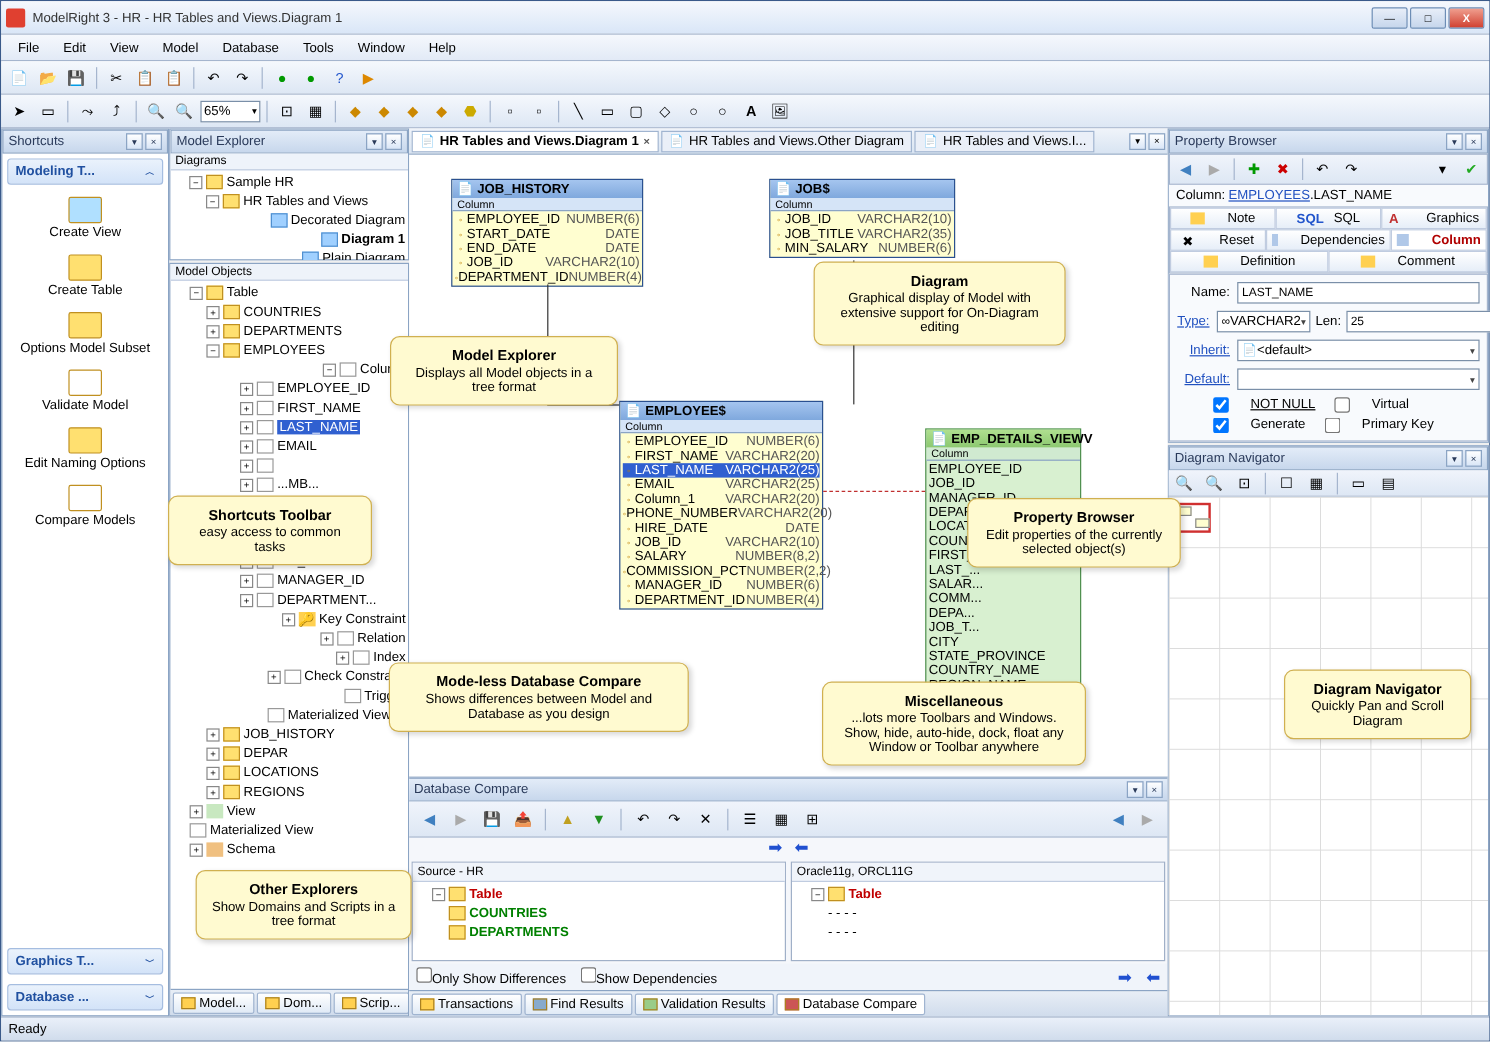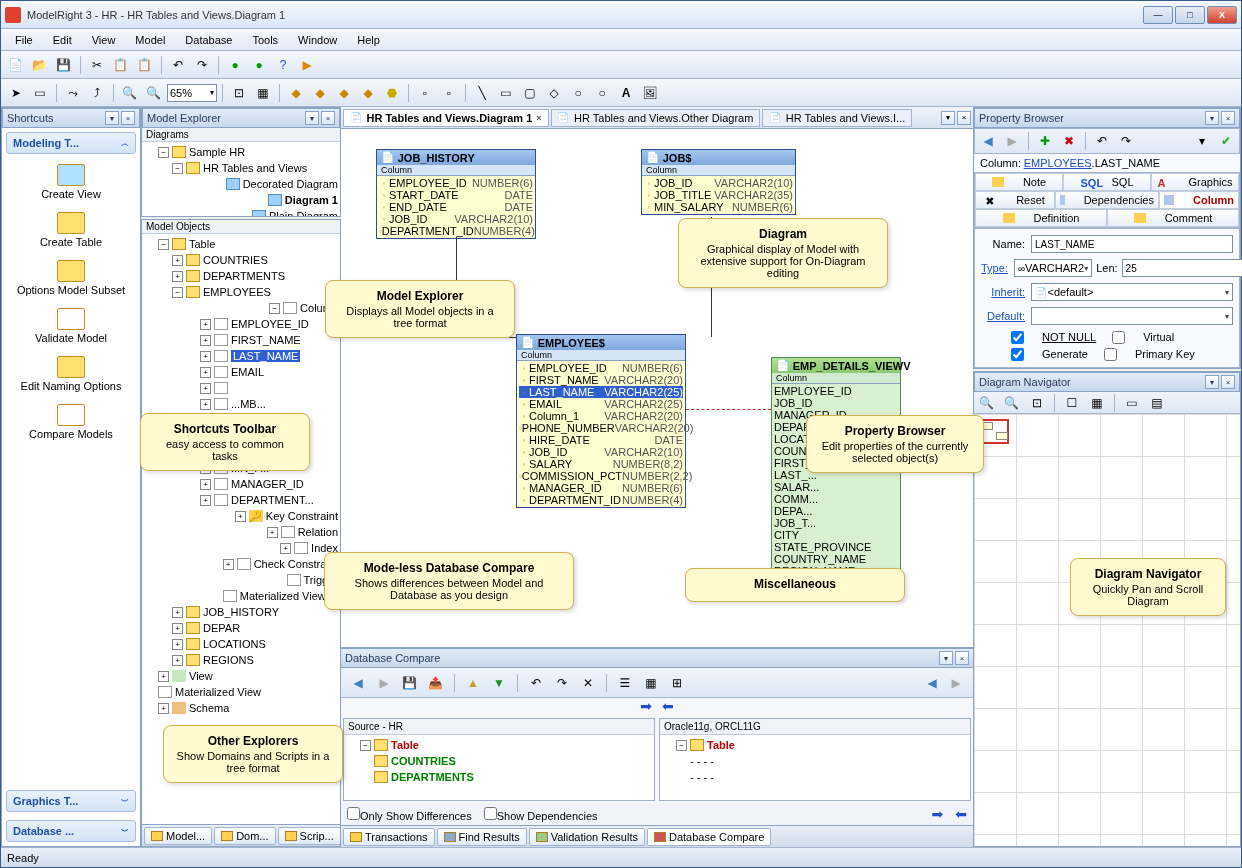--- a/index.html
+++ b/index.html
@@ -866,20 +866,21 @@
 <div class="callout" style="left:806px;top:415px;width:178px">
   <div class="ct">Property Browser</div>
     <div>Edit properties of the currently selected object(s)</div>
 </div>
 <div class="callout" style="left:324px;top:552px;width:250px">
   <div class="ct">Mode-less Database Compare</div>
     <div>Shows differences between Model and Database as you design</div>
 </div>
 <div class="callout" style="left:685px;top:568px;width:220px">
   <div class="ct">Miscellaneous</div>
+    <div>...lots more Toolbars and Windows.  Show, hide, auto-hide, dock, float any Window or Toolbar anywhere</div>
 </div>
 <div class="callout" style="left:163px;top:725px;width:180px">
   <div class="ct">Other Explorers</div>
     <div>Show Domains and Scripts in a tree format</div>
 </div>
 <div class="callout" style="left:1070px;top:558px;width:156px">
   <div class="ct">Diagram Navigator</div>
     <div>Quickly Pan and Scroll Diagram</div>
 </div>
 

